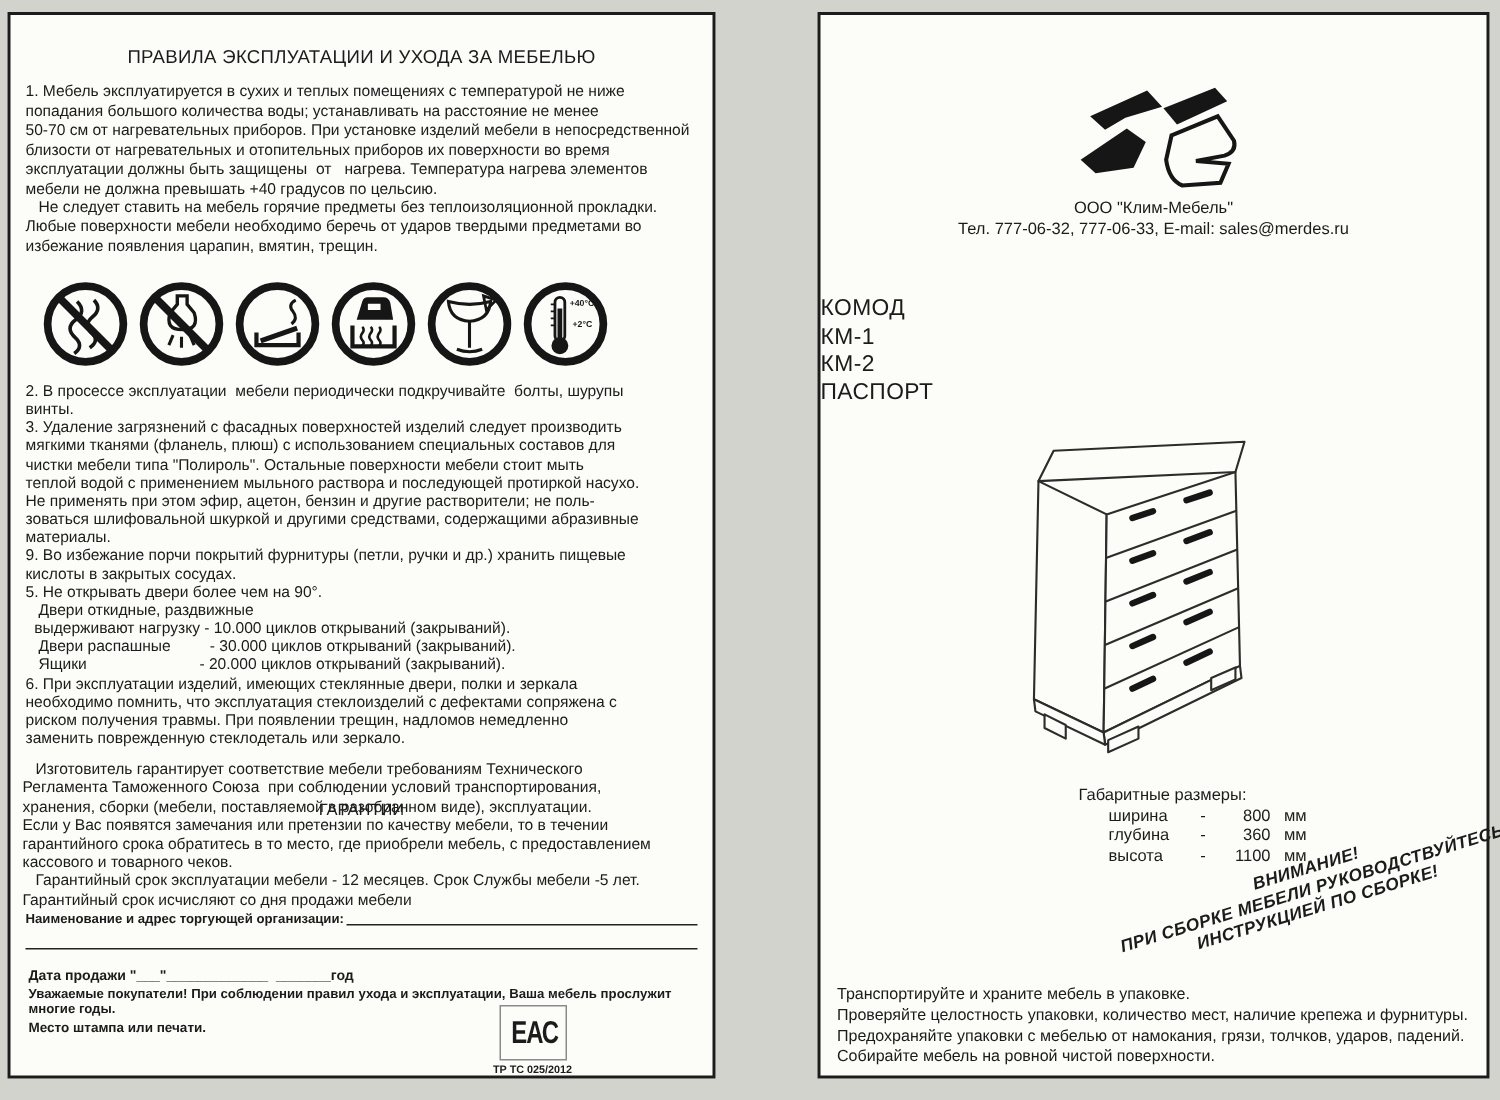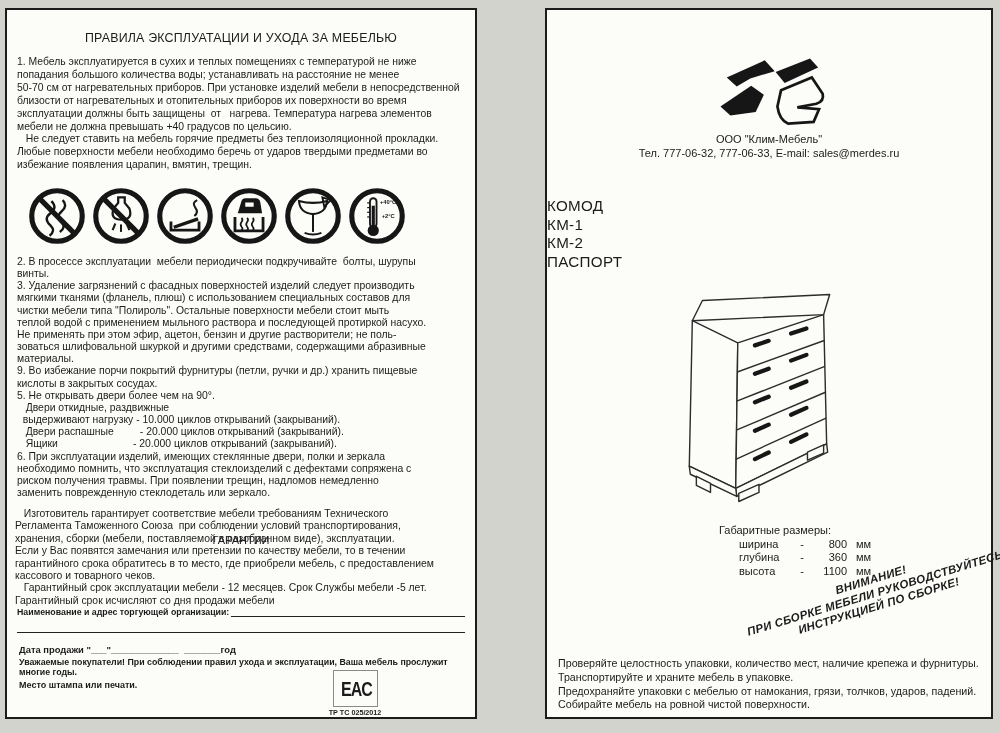--- a/index.html
+++ b/index.html
@@ -153,21 +153,21 @@
     <div class="tline">чистки мебели типа "Полироль". Остальные поверхности мебели стоит мыть</div>
     <div class="tline">теплой водой с применением мыльного раствора и последующей протиркой насухо.</div>
     <div class="tline">Не применять при этом эфир, ацетон, бензин и другие растворители; не поль-</div>
     <div class="tline">зоваться шлифовальной шкуркой и другими средствами, содержащими абразивные</div>
     <div class="tline">материалы.</div>
     <div class="tline">9. Во избежание порчи покрытий фурнитуры (петли, ручки и др.) хранить пищевые</div>
     <div class="tline">кислоты в закрытых сосудах.</div>
     <div class="tline">5. Не открывать двери более чем на 90°.</div>
     <div class="tline">   Двери откидные, раздвижные</div>
     <div class="tline">  выдерживают нагрузку - 10.000 циклов открываний (закрываний).</div>
-    <div class="tline">   Двери распашные         - 20.000 циклов открываний (закрываний).</div>
+    <div class="tline">   Двери распашные         - 30.000 циклов открываний (закрываний).</div>
     <div class="tline">   Ящики                          - 20.000 циклов открываний (закрываний).</div>
     <div class="tline">6. При эксплуатации изделий, имеющих стеклянные двери, полки и зеркала</div>
     <div class="tline">необходимо помнить, что эксплуатация стеклоизделий с дефектами сопряжена с</div>
     <div class="tline">риском получения травмы. При появлении трещин, надломов немедленно</div>
     <div class="tline">заменить поврежденную стеклодеталь или зеркало.</div>
   </div>
 
   <div class="abs warranty-title">ГАРАНТИИ</div>
 
   <div class="abs warranty">
@@ -273,18 +273,18 @@
     </div>
   </div>
 
   <div class="abs attention">
     <div>ВНИМАНИЕ!</div>
     <div>ПРИ СБОРКЕ МЕБЕЛИ РУКОВОДСТВУЙТЕСЬ</div>
     <div>ИНСТРУКЦИЕЙ ПО СБОРКЕ!</div>
   </div>
 
   <div class="abs bottom-note">
+    <div>Транспортируйте и храните мебель в упаковке.</div>
     <div>Проверяйте целостность упаковки, количество мест, наличие крепежа и фурнитуры.</div>
-    <div>Транспортируйте и храните мебель в упаковке.</div>
     <div>Предохраняйте упаковки с мебелью от намокания, грязи, толчков, ударов, падений.</div>
     <div>Собирайте мебель на ровной чистой поверхности.</div>
   </div>
 </div>
 
 </body></html>

